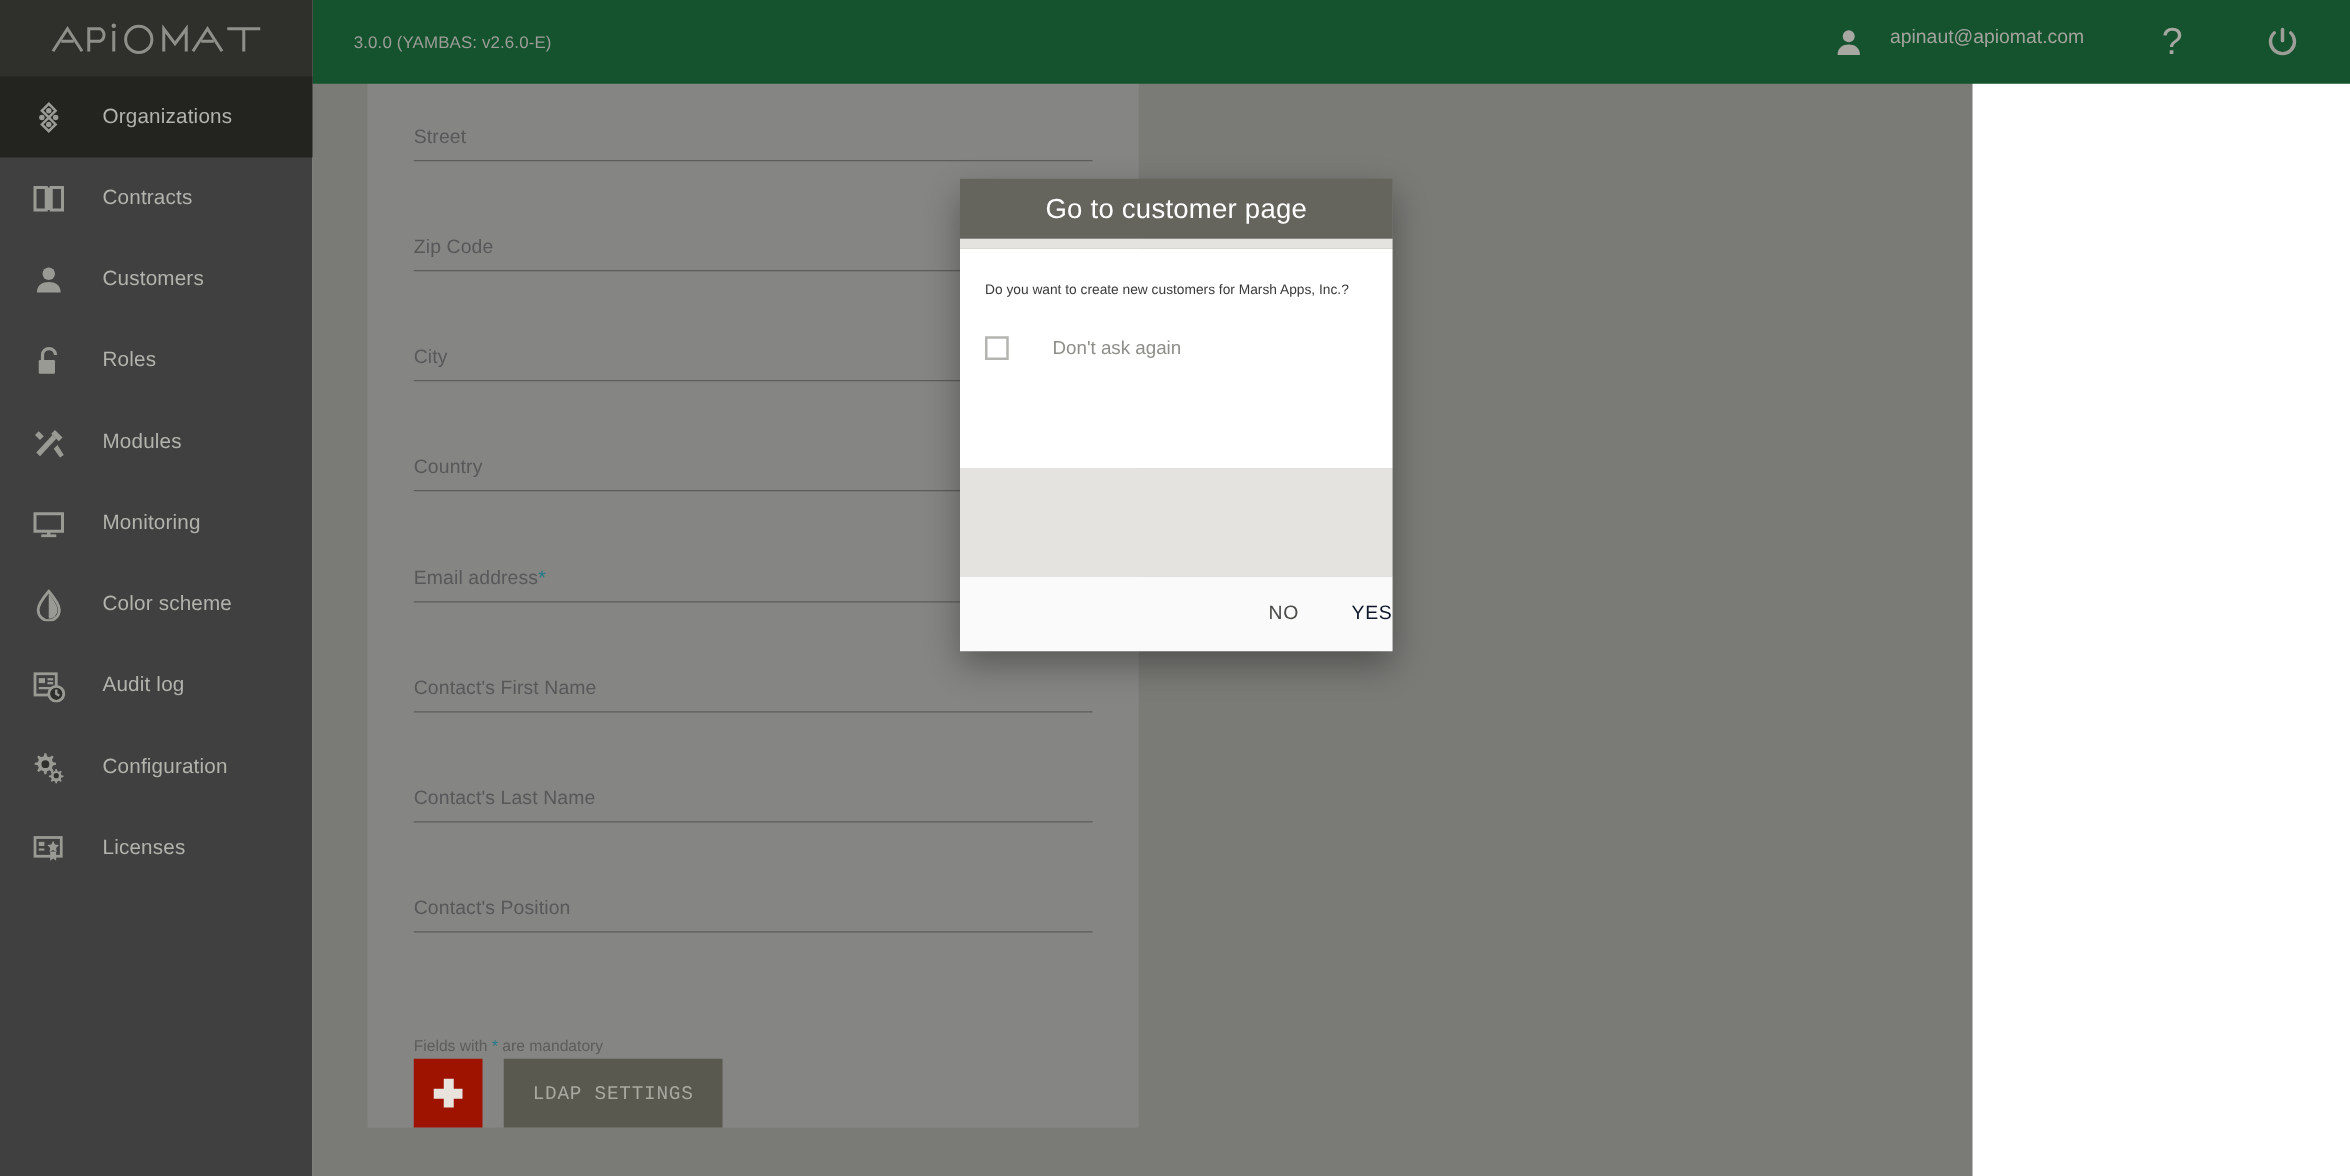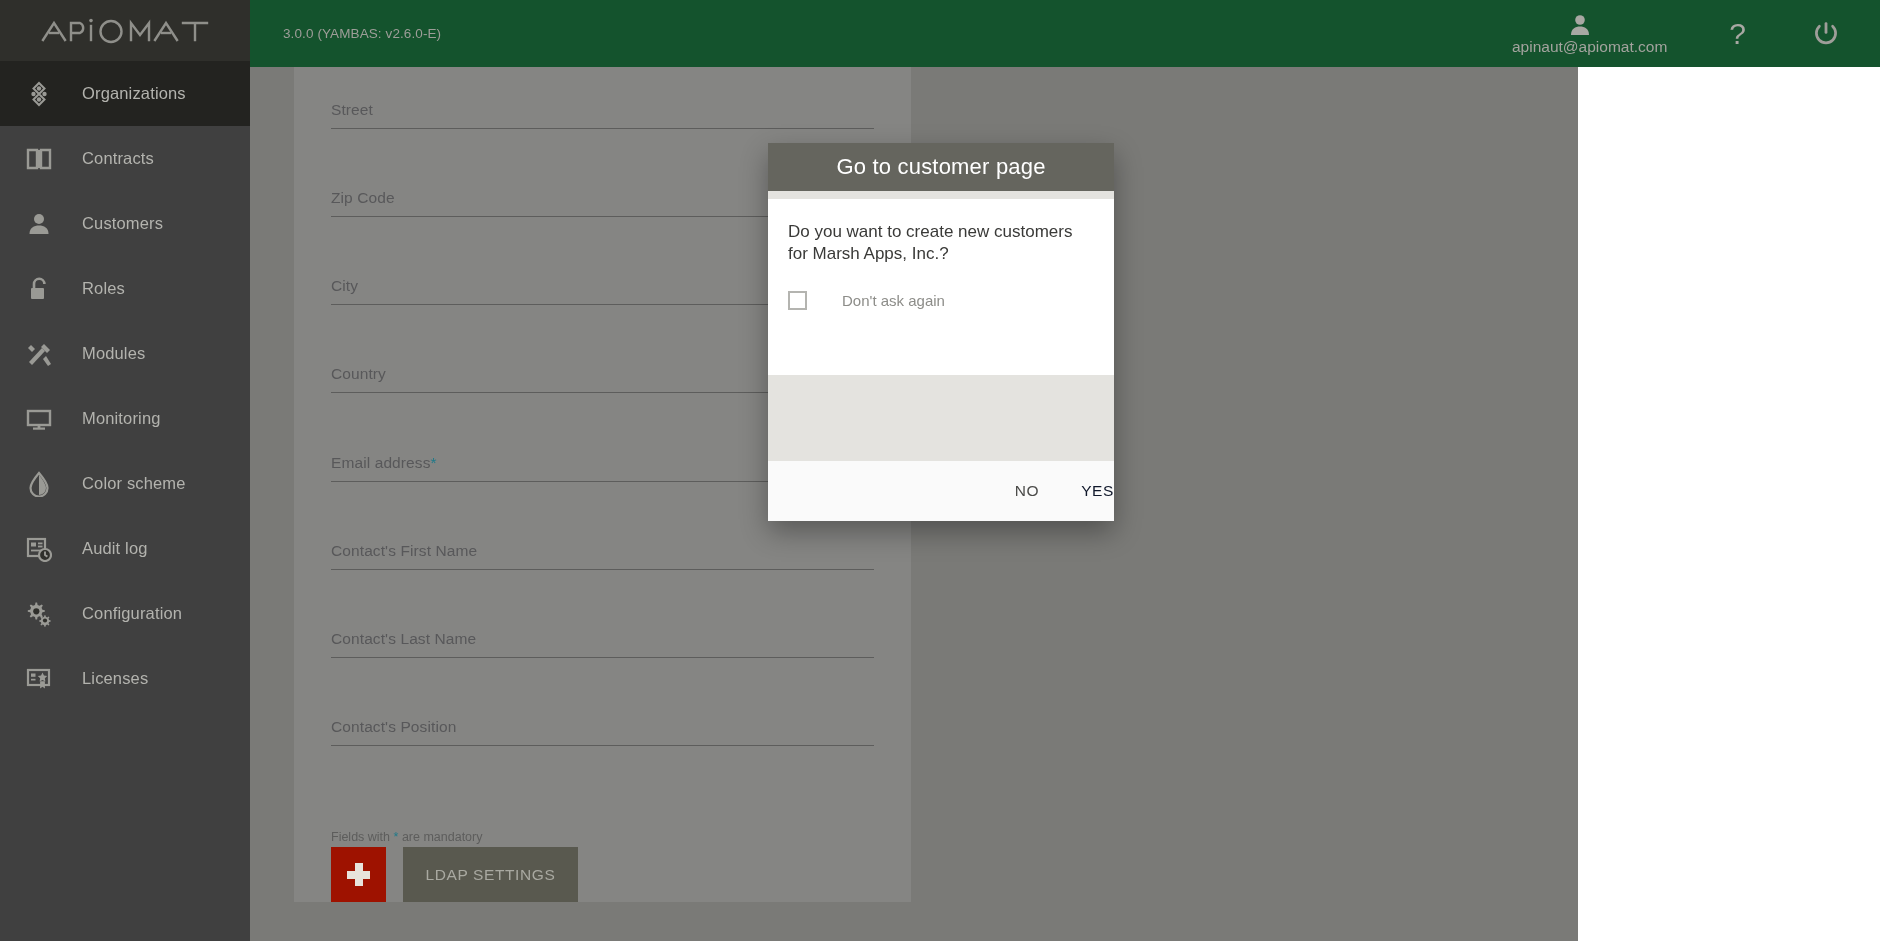--- a/index.html
+++ b/index.html
@@ -59,21 +59,21 @@
     margin-left: 33px;
     font-size: 13.5px;
     color: #9d9d98;
     letter-spacing: .1px;
   }
   .topbar-right {
     margin-left: auto;
     display: flex; align-items: center;
     height: 61px;
   }
-  .user-block { display:flex; align-items:center;flex-direction:column; }
+  .user-block { display:flex; align-items:flex-start; }
   .user-icon svg { display:block; fill:#a8a8a3; }
   .user-mail {
     font-size: 15.5px; color: #a3a39e;
     margin-left: 20px;
     white-space: nowrap;
   }
   .help-icon {
     margin-left: 62px;
     font-size: 30px; color: #a8a8a3;
     line-height: 1;
@@ -169,20 +169,21 @@
   .plus-glyph::after  { top: 8px; left: 0; height: 8px; width: 23px; }
   .btn-ldap {
     margin-left: 17px;
     width: 175px; height: 55px;
     background: #59594f;
     display:flex; align-items:center; justify-content:center;
     color: #a9a9a1;
     font-size: 15.5px;
     letter-spacing: .6px;
     cursor: pointer;
+    font-family: Liberation Mono, monospace;
   }
 
   
   .dialog {
     position: absolute;
     left: 768px; top: 143px;
     width: 346px; height: 378px;
     z-index: 60;
     box-shadow: 0 11px 26px rgba(0,0,0,.33);
   }
@@ -196,21 +197,21 @@
     font-size: 22px;
     letter-spacing: .2px;
   }
   .dialog-sep { height: 8px; background: #e4e3df; }
   .dialog-body {
     background: #ffffff;
     height: 176px;
     padding: 22px 20px 0 20px;
   }
   .dialog-text {
-    font-size: 17px;
+    font-size: 11px;
     color: #3a3a38;
     line-height: 22px;
     width: 300px;
   }
   .dialog-chk-row {
     display: flex; align-items: center;
     margin-top: 26px;
     gap: 12px;
   }
   .dialog-chk {

